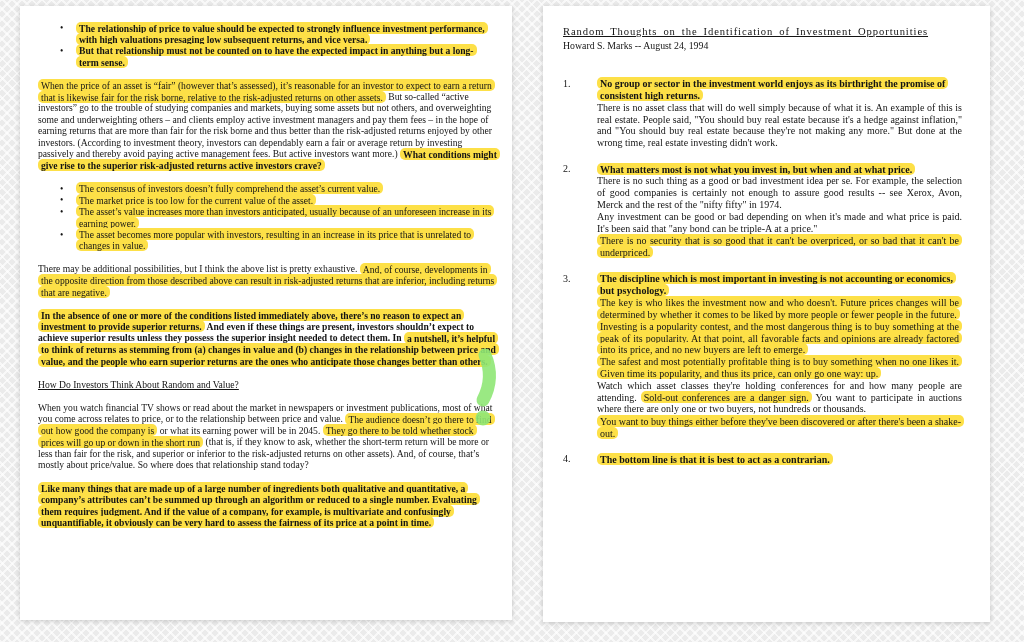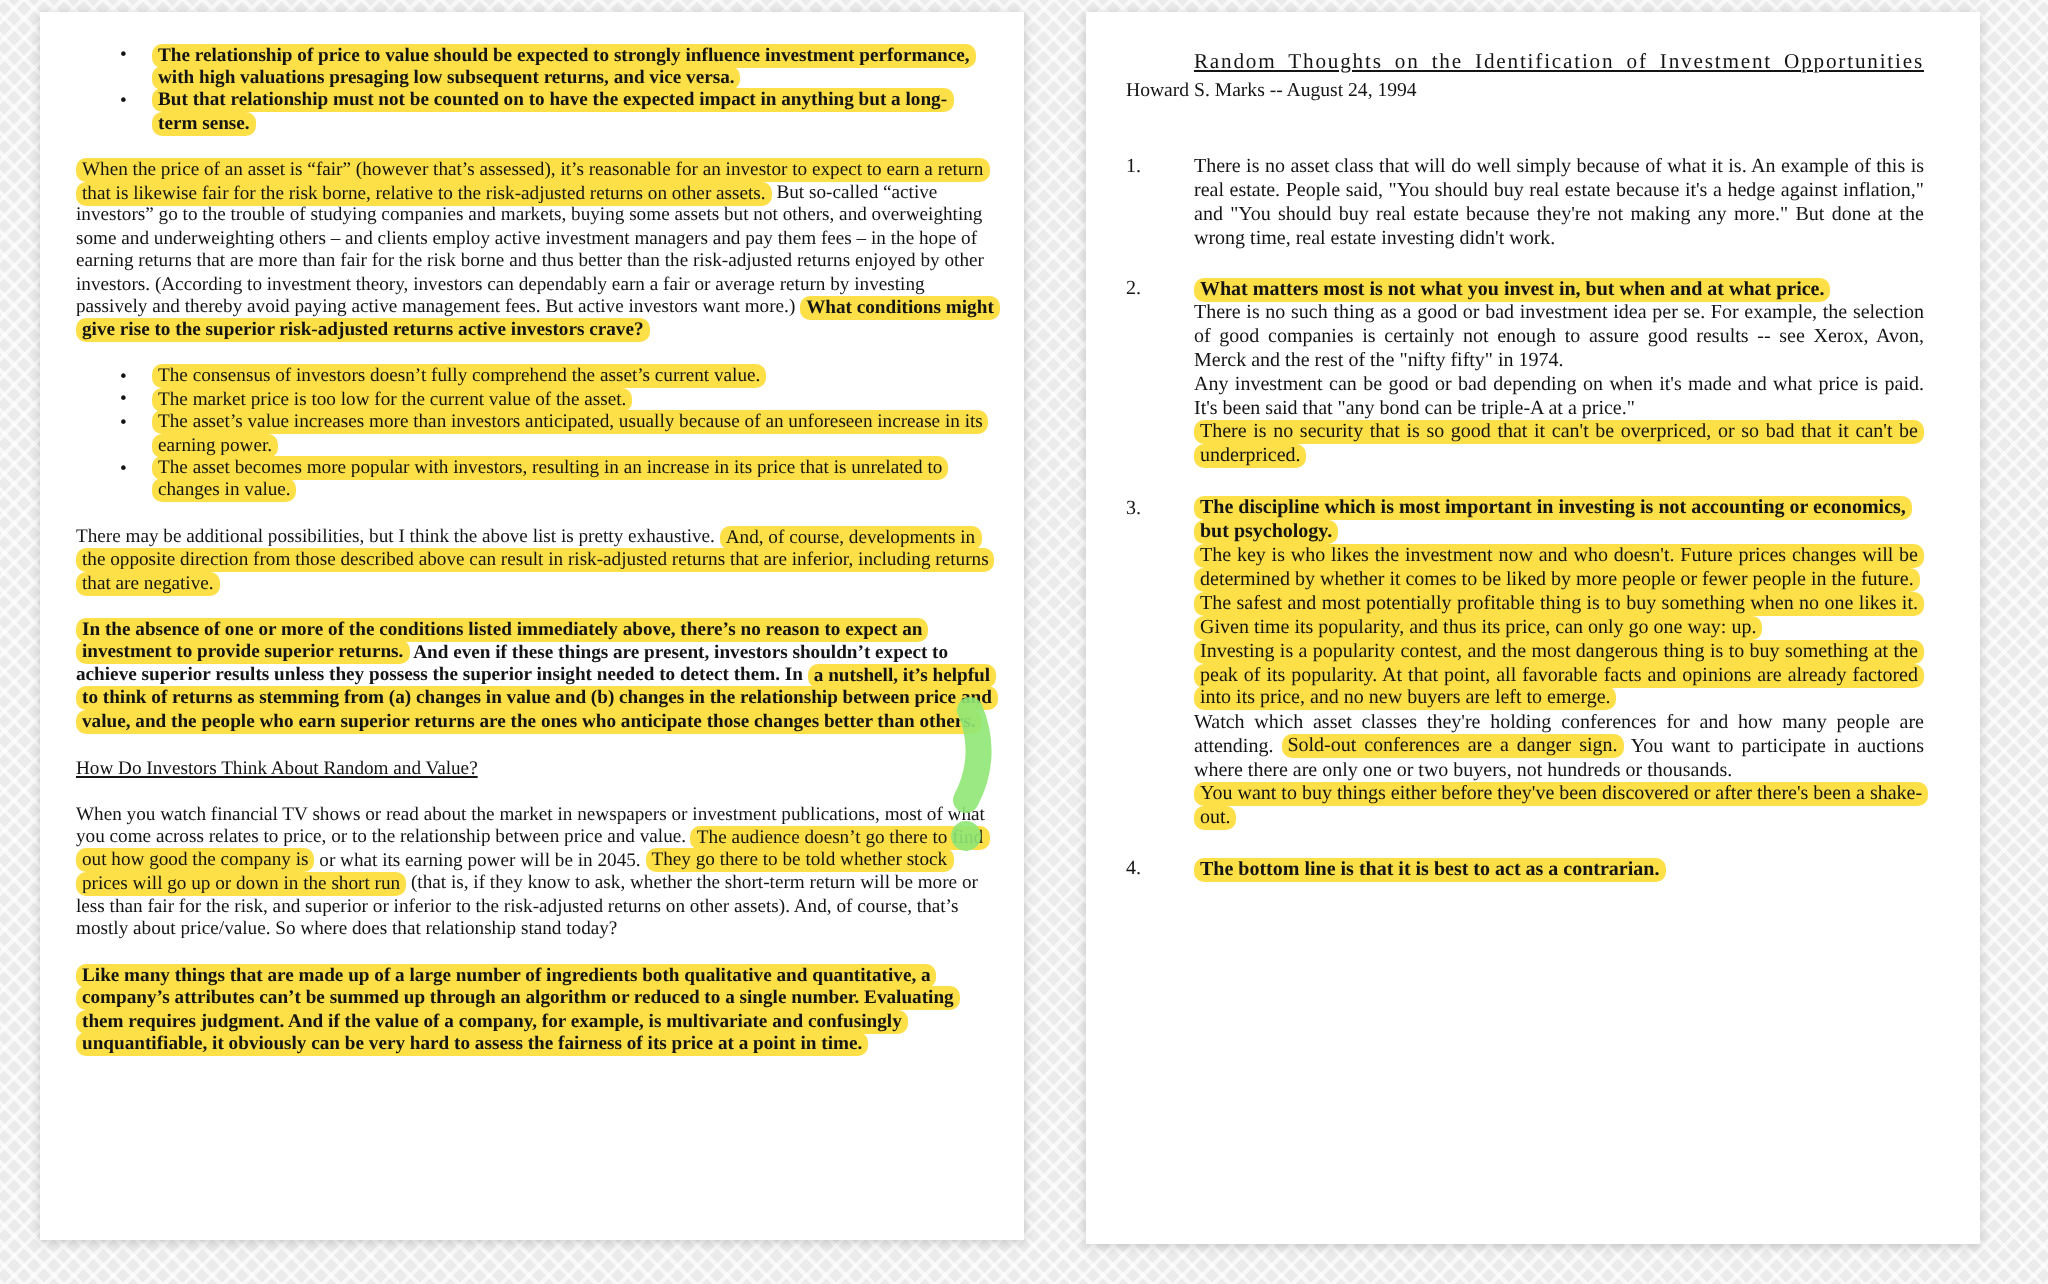--- a/index.html
+++ b/index.html
@@ -19,21 +19,21 @@
   
   #left-content{padding:16px 14px 0 18px;font-size:9.6px;line-height:11.4px;}
   #left-content .block{margin-bottom:12px;}
   .bullet-item{display:flex;margin-left:20px;}
   .bullet-item .dot{width:16px;flex:0 0 16px;text-align:left;padding-left:2px;}
   .bullet-item .btxt{flex:1;padding-right:6px;}
   .section-heading span{text-decoration:underline;}
 
   
   #right-content{padding:20px 28px 0 20px;font-size:10px;line-height:11.9px;}
-  .doc-title{font-size:10.6px;letter-spacing:.9px;word-spacing:2.5px;text-decoration:underline;text-align:right;}
+  .doc-title{font-size:10.6px;letter-spacing:.9px;word-spacing:2.5px;text-decoration:underline;}
   .doc-byline{margin-top:2px;font-size:9.8px;}
   #right-items{margin-top:26px;}
   .item{display:flex;margin-top:14px;}
   .item:first-child{margin-top:0;}
   .item .num{width:34px;flex:0 0 34px;}
   .item .ibody{flex:1;text-align:justify;}
   .item .para{text-align:justify;}
   .item .heading-line{text-align:left;}
 
   
@@ -97,39 +97,40 @@
 </svg>
 
 <div class="page" id="right-page">
   <div id="right-content">
     <div class="doc-title">Random Thoughts on the Identification of Investment Opportunities</div>
     <div class="doc-byline">Howard S. Marks  --  August 24, 1994</div>
     <div id="right-items">
         <div class="item">
           <div class="num">1.</div>
           <div class="ibody">
+            <div class="heading-line"><span class="b hl">No group or sector in the investment world enjoys as its birthright the promise of consistent high returns.</span></div>
             <div class="para"><span class="">There is no asset class that will do well simply because of what it is.  An example of this is real estate.  People said, "You should buy real estate because it's a hedge against inflation," and "You should buy real estate because they're not making any more."  But done at the wrong time, real estate investing didn't work.</span></div>
           </div>
         </div>
         <div class="item">
           <div class="num">2.</div>
           <div class="ibody">
             <div class="heading-line"><span class="b hl">What matters most is not what you invest in, but when and at what price.</span></div>
             <div class="para"><span class="">There is no such thing as a good or bad investment idea per se.  For example, the selection of good companies is certainly not enough to assure good results -- see Xerox, Avon, Merck and the rest of the "nifty fifty" in 1974.</span></div>
             <div class="para"><span class="">Any investment can be good or bad depending on when it's made and what price is paid.  It's been said that "any bond can be triple-A at a price."</span></div>
             <div class="para"><span class="hl">There is no security that is so good that it can't be overpriced, or so bad that it can't be underpriced.</span></div>
           </div>
         </div>
         <div class="item">
           <div class="num">3.</div>
           <div class="ibody">
             <div class="heading-line"><span class="b hl">The discipline which is most important in investing is not accounting or economics, but psychology.</span></div>
             <div class="para"><span class="hl">The key is who likes the investment now and who doesn't.  Future prices changes will be determined by whether it comes to be liked by more people or fewer people in the future.</span></div>
+            <div class="para"><span class="hl">Investing is a popularity contest, and the most dangerous thing is to buy something at the peak of its popularity.  At that point, all favorable facts and opinions are already factored into its price, and no new buyers are left to emerge.</span></div>
             <div class="para"><span class="hl">The safest and most potentially profitable thing is to buy something when no one likes it.  Given time its popularity, and thus its price, can only go one way: up.</span></div>
-            <div class="para"><span class="hl">Investing is a popularity contest, and the most dangerous thing is to buy something at the peak of its popularity.  At that point, all favorable facts and opinions are already factored into its price, and no new buyers are left to emerge.</span></div>
             <div class="para"><span class="">Watch which asset classes they're holding conferences for and how many people are attending.  </span><span class="hl">Sold-out conferences are a danger sign.</span><span class="">  You want to participate in auctions where there are only one or two buyers, not hundreds or thousands.</span></div>
             <div class="para"><span class="hl">You want to buy things either before they've been discovered or after there's been a shake-out.</span></div>
           </div>
         </div>
         <div class="item">
           <div class="num">4.</div>
           <div class="ibody">
             <div class="heading-line"><span class="b hl">The bottom line is that it is best to act as a contrarian.</span></div>
           </div>
         </div>

